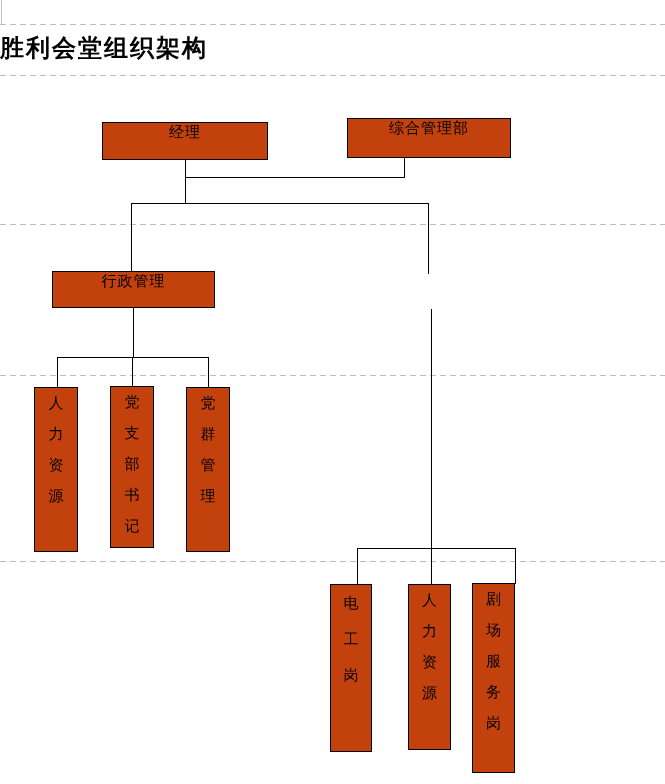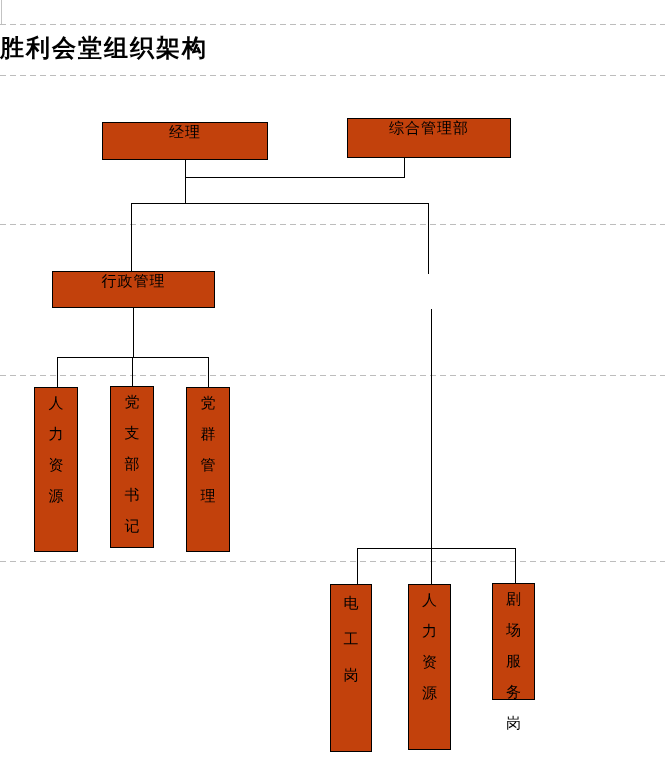--- a/index.html
+++ b/index.html
@@ -102,17 +102,17 @@
   <div class="node lh23" style="left:186px;top:387px;width:44px;height:165px">
     <div class="v-label">党群管理</div>
   </div>
 
   <div class="node lh27" style="left:330px;top:584px;width:42px;height:168px">
     <div class="v-label">电工岗</div>
   </div>
   <div class="node lh23" style="left:408px;top:584px;width:43px;height:166px">
     <div class="v-label">人力资源</div>
   </div>
-  <div class="node lh23" style="left:492px;top:583px;width:43px;height:117px">
+  <div class="node lh23" style="left:472px;top:583px;width:43px;height:190px">
     <div class="v-label">剧场服务岗</div>
   </div>
 
 </div>
 
 </body></html>

